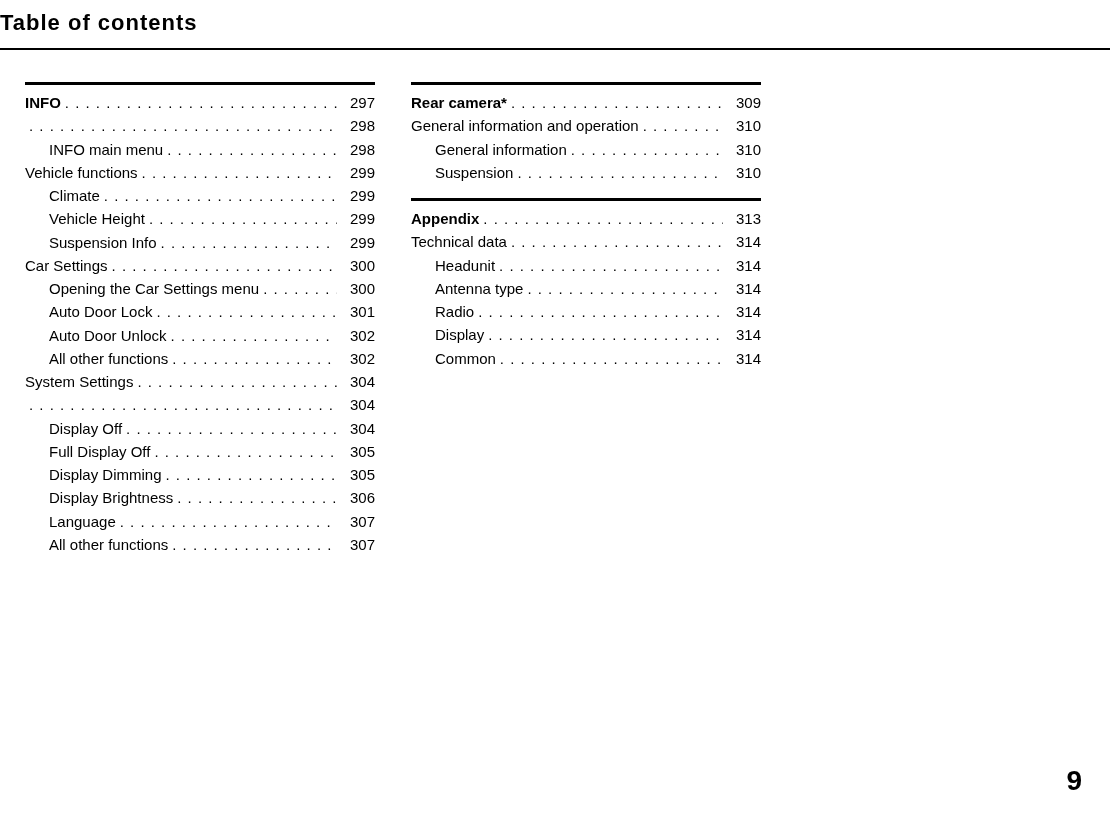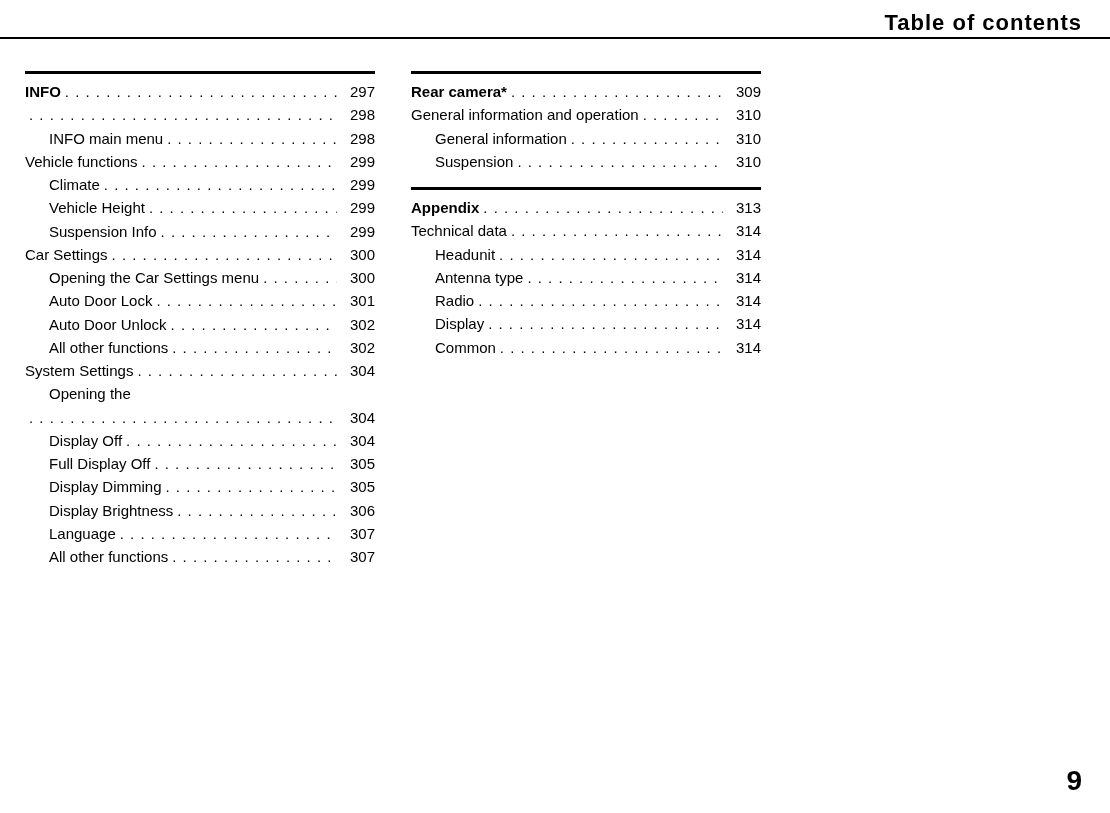--- a/index.html
+++ b/index.html
@@ -8,25 +8,25 @@
     background: #fff;
     font-family: Arial, Helvetica, sans-serif;
     font-size: 15px;
     color: #000;
     width: 1110px;
     height: 813px;
     position: relative;
     overflow: hidden;
   }
   .header {
-    text-align: right;
+    text-align: left;
     font-weight: bold;
     font-size: 22px;
     letter-spacing: 1px;
-    padding: 10px 28px 1px 0;
+    padding: 10px 28px 12px 0;
   }
   .header-line {
     height: 2px;
     background: #000;
     margin: 0 0 32px 0;
   }
   .columns {
     display: flex;
     padding: 0 25px;
     gap: 36px;
@@ -146,23 +146,20 @@
         <span class="toc-label sub">All other functions</span>
         <span class="toc-dots"> .  .  .  .  .  .  .  .  .  .  .  .  .  .  .  .  .  .  .  .  .  .  .  .  .  .  .  .  .  .  .  .  .  .  .  .  .  .  .  .  .  .  .  .  .  .  .  .  .  .  .  .  .  .  .  .  .  .  .  .  .  .  .  .  .  .  .  .  .  .  .  .  .  .  .  .  .  .  .  . </span>
         <span class="toc-page">302</span>
       </div>
       <div class="toc-row">
         <span class="toc-label">System Settings</span>
         <span class="toc-dots"> .  .  .  .  .  .  .  .  .  .  .  .  .  .  .  .  .  .  .  .  .  .  .  .  .  .  .  .  .  .  .  .  .  .  .  .  .  .  .  .  .  .  .  .  .  .  .  .  .  .  .  .  .  .  .  .  .  .  .  .  .  .  .  .  .  .  .  .  .  .  .  .  .  .  .  .  .  .  .  . </span>
         <span class="toc-page">304</span>
       </div>
       <div class="toc-row">
-        <span class="toc-label sub">Opening the</span>
-      </div>
-      <div class="toc-row">
         <span class="toc-dots"> .  .  .  .  .  .  .  .  .  .  .  .  .  .  .  .  .  .  .  .  .  .  .  .  .  .  .  .  .  .  .  .  .  .  .  .  .  .  .  .  .  .  .  .  .  .  .  .  .  .  .  .  .  .  .  .  .  .  .  .  .  .  .  .  .  .  .  .  .  .  .  .  .  .  .  .  .  .  .  . </span>
         <span class="toc-page">304</span>
       </div>
       <div class="toc-row">
         <span class="toc-label sub">Display Off</span>
         <span class="toc-dots"> .  .  .  .  .  .  .  .  .  .  .  .  .  .  .  .  .  .  .  .  .  .  .  .  .  .  .  .  .  .  .  .  .  .  .  .  .  .  .  .  .  .  .  .  .  .  .  .  .  .  .  .  .  .  .  .  .  .  .  .  .  .  .  .  .  .  .  .  .  .  .  .  .  .  .  .  .  .  .  . </span>
         <span class="toc-page">304</span>
       </div>
       <div class="toc-row">
         <span class="toc-label sub">Full Display Off</span>

